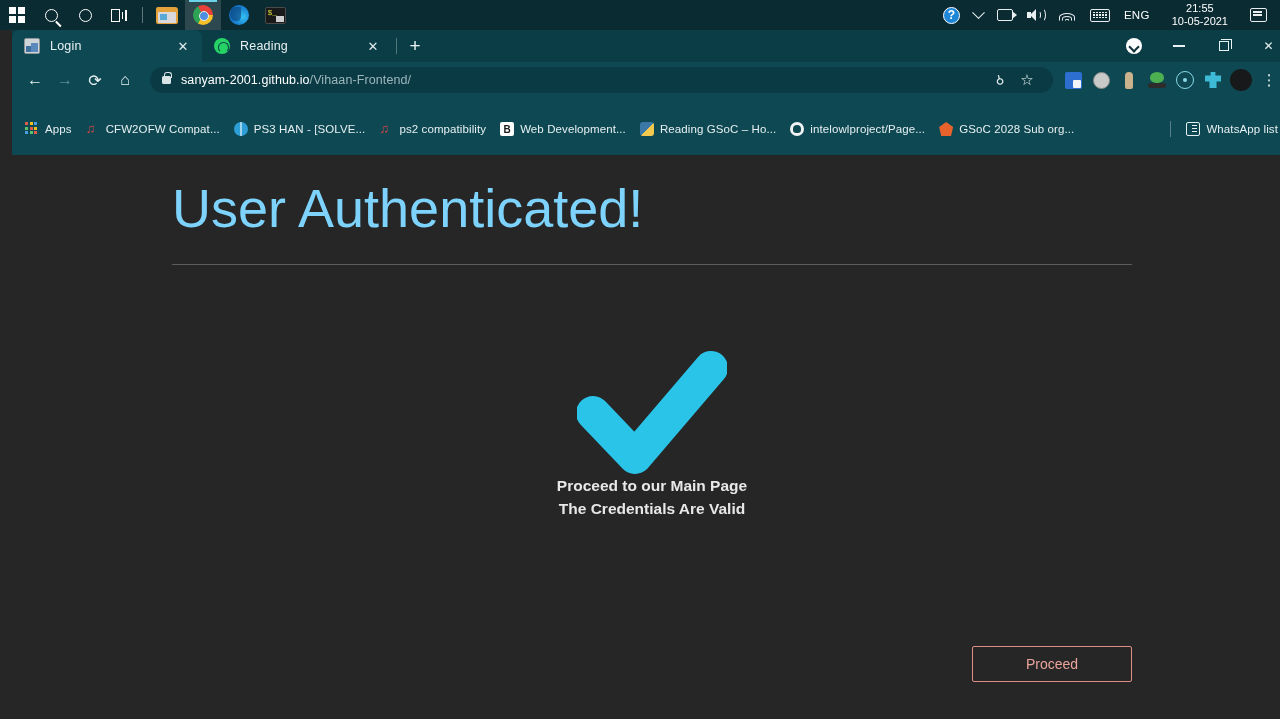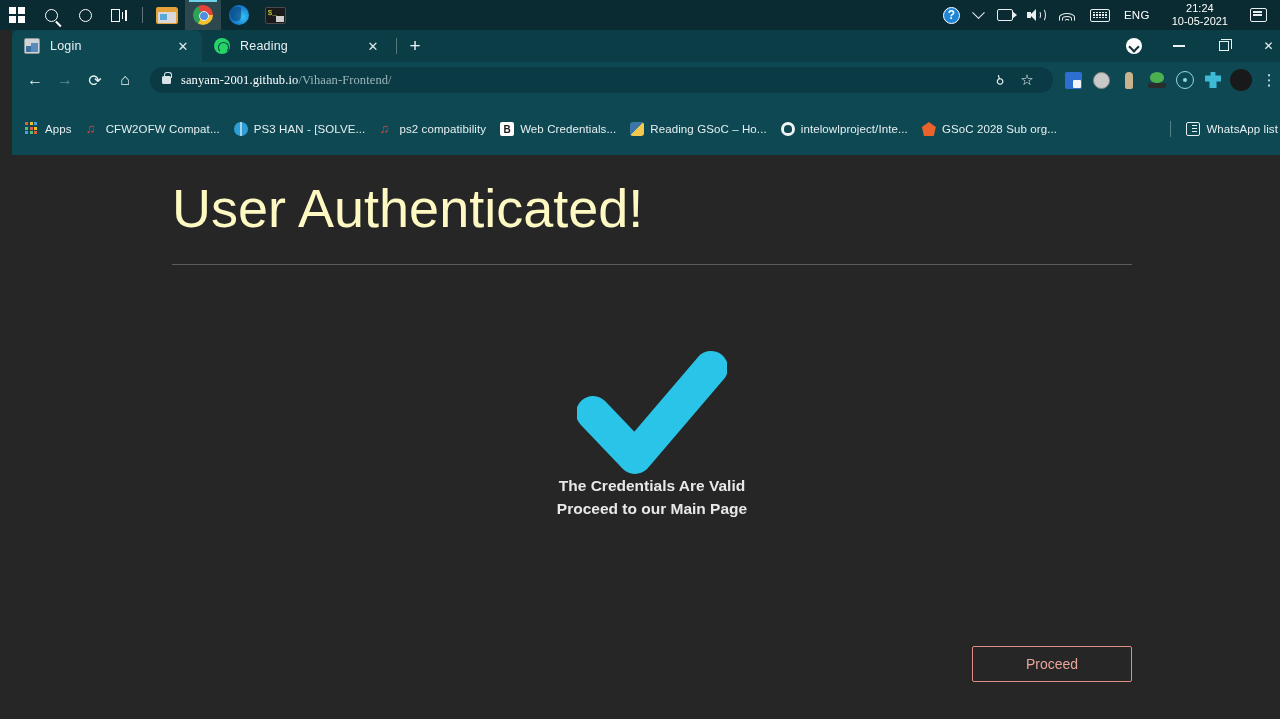--- a/index.html
+++ b/index.html
@@ -145,21 +145,21 @@
   #toolbar { height: 36px; display: flex; align-items: center; padding: 0 8px; background: #0e4953; }
   .navbtn { width: 30px; height: 30px; display: flex; align-items: center; justify-content: center;
     color: #e8f1f2; font-size: 16px; }
   .navbtn.disabled { color: #5c8a92; }
   .omnibox { flex: 1; height: 26px; background: #0a3b45; border-radius: 13px;
     display: flex; align-items: center; padding: 0 12px; margin: 0 6px 0 10px; min-width: 0; }
   .lock-ico { width: 9px; height: 8px; background: #d8e4e6; border-radius: 1.5px; position: relative;
     margin-right: 10px; flex: none; }
   .lock-ico::before { content: ""; position: absolute; left: 1.5px; top: -4.5px; width: 6px; height: 5px;
     border: 1.6px solid #d8e4e6; border-bottom: none; border-radius: 3px 3px 0 0; }
-  .url { font-size: 12.5px; color: #ffffff; white-space: nowrap; overflow: hidden; letter-spacing: .1px; font-family: Liberation Serif, serif; }
+  .url { font-size: 12.5px; color: #ffffff; white-space: nowrap; overflow: hidden; letter-spacing: .1px; }
   .url .path { color: #9db6bb; }
   .obtools { display: flex; align-items: center; margin-left: auto; }
   .tbicon { width: 28px; height: 28px; display: flex; align-items: center; justify-content: center; flex: none; }
   .key-ico { font-size: 13px; color: #e8f1f2; transform: rotate(-45deg); }
   .star-ico { font-size: 15px; color: #e8f1f2; }
   .ext1 { width: 17px; height: 17px; background: #2c6fd0; border-radius: 2px; position: relative; }
   .ext1::after { content: ""; position: absolute; right: 1px; bottom: 1px; width: 8px; height: 8px;
     background: #f2f5f7; border-radius: 1px; }
   .ext2 { width: 17px; height: 17px; border-radius: 50%; background: #c9c9c9; border: 1px solid #8a8a8a; }
   .ext3 { width: 8px; height: 17px; background: #c9b28c; border-radius: 4px 4px 2px 2px; }
@@ -201,21 +201,21 @@
   .bm-right { margin-left: auto; display: flex; align-items: center; }
   .bm-sep { width: 1px; height: 16px; background: rgba(255,255,255,.3); margin: 0 8px; }
   .rl-ico { width: 13px; height: 13px; border: 1.4px solid #e6eff1; border-radius: 2px; position: relative; }
   .rl-ico::after { content: ""; position: absolute; left: 5px; top: 2px; width: 5px; height: 1.2px;
     background: #e6eff1; box-shadow: 0 3px 0 #e6eff1, 0 6px 0 #e6eff1; }
 
   
   #viewport { position: absolute; top: 125px; left: 0; width: 1280px; height: 594px; background: #262626;
     overflow: hidden; }
   .page-inner { width: 960px; margin: 0 auto; position: relative; height: 100%; }
-  h1.page-title { font-size: 54px; font-weight: 300; color: #fef9c3; letter-spacing: 0px;
+  h1.page-title { font-size: 54px; font-weight: 300; color: #7dd3fc; letter-spacing: 0px;
     padding-top: 24px; line-height: 1.1; }
   hr.rule { border: none; border-top: 1px solid #5c5c5c; margin-top: 26px; }
 
   .center-block { position: absolute; top: 195px; left: 0; right: 0; text-align: center; }
   .check-wrap { height: 125px; display: flex; align-items: center; justify-content: center; }
   .tickline { font-size: 15.5px; color: #e8e8e8; line-height: 22.5px; font-weight: bold; }
 
   .proceed-wrap { position: absolute; right: 0; top: 491px; margin-left: 16px; }
   .proceed-btn { width: 160px; height: 36px; background: transparent; border: 1px solid #e08d84;
     color: #e9a49c; font-size: 14px; border-radius: 2px; font-family: "Liberation Sans", sans-serif; }
@@ -307,21 +307,21 @@
           <u></u>
           <u></u>
           <u></u>
       </span>
     </div>
     <div class="tray-item">
       <span class="lang">ENG</span>
     </div>
     <div class="tray-item">
       <div class="clock">
-        <div>21:24</div>
+        <div>21:55</div>
         <div>10-05-2021</div>
       </div>
     </div>
     <div class="tray-item">
       <span class="notif-ico"></span>
     </div>
   </div>
 </div>
 
 <div id="chrome">
@@ -421,29 +421,29 @@
     <div class="bm">
       <span class="bmico globe-ico"></span>
       <span class="bmlabel">PS3 HAN - [SOLVE...</span>
     </div>
     <div class="bm">
       <span class="bmico ps-ico">♫</span>
       <span class="bmlabel">ps2 compatibility</span>
     </div>
     <div class="bm">
       <span class="bmico b-ico">B</span>
-      <span class="bmlabel">Web Credentials...</span>
+      <span class="bmlabel">Web Development...</span>
     </div>
     <div class="bm">
       <span class="bmico py-ico"></span>
       <span class="bmlabel">Reading GSoC – Ho...</span>
     </div>
     <div class="bm">
       <span class="bmico gh-ico"></span>
-      <span class="bmlabel">intelowlproject/Inte...</span>
+      <span class="bmlabel">intelowlproject/Page...</span>
     </div>
     <div class="bm">
       <span class="bmico fox-ico"></span>
       <span class="bmlabel">GSoC 2028 Sub org...</span>
     </div>
     <div class="bm-right">
       <span class="bm-sep"></span>
       <div class="bm">
         <span class="bmico rl-ico"></span>
         <span class="bmlabel">WhatsApp list</span>
@@ -456,22 +456,22 @@
 
       <h1 class="page-title">User Authenticated!</h1>
       <hr class="rule">
 
       <div class="center-block">
         <div class="check-wrap">
           <svg width="150" height="125" viewBox="0 0 150 125">
             <path d="M 16 63 L 58 107 L 134 18" fill="none" stroke="#2ac4e8" stroke-width="34" stroke-linecap="round" stroke-linejoin="round"></path>
           </svg>
         </div>
+        <div class="tickline">Proceed to our Main Page</div>
         <div class="tickline">The Credentials Are Valid</div>
-        <div class="tickline">Proceed to our Main Page</div>
       </div>
 
       <div class="proceed-wrap">
         <button class="proceed-btn">Proceed</button>
       </div>
 
     </div>
   </div>
 </div>
 

